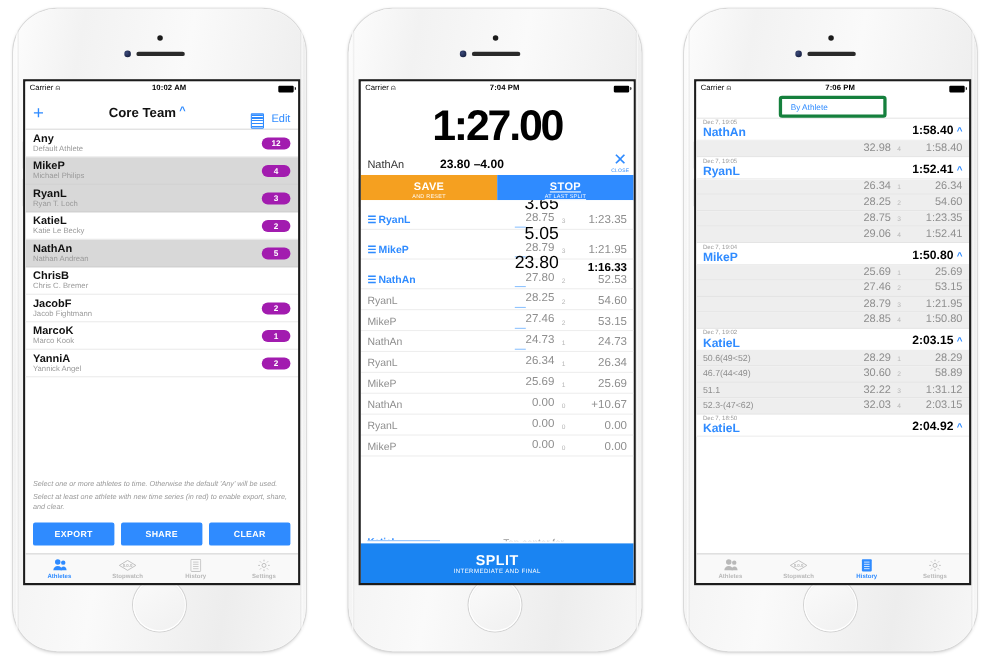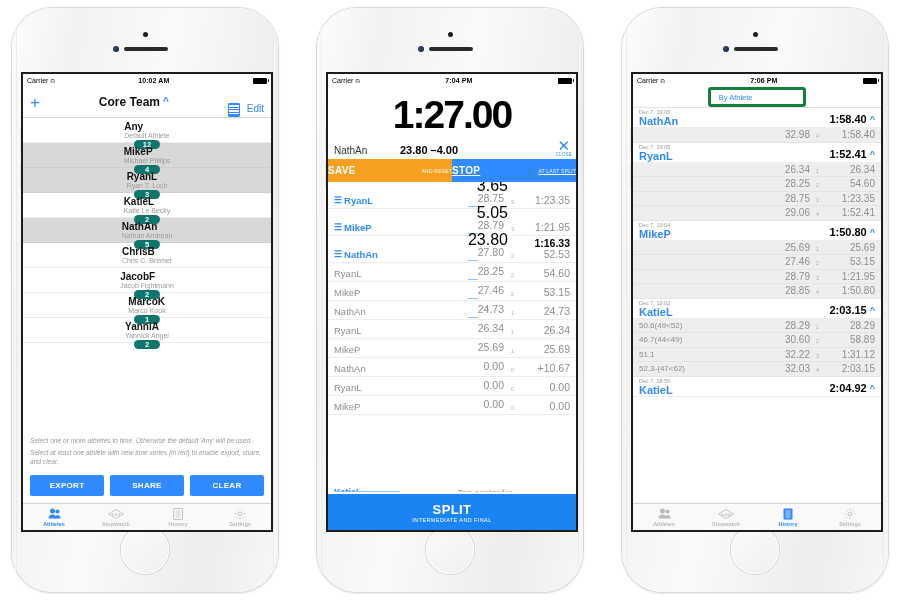--- a/index.html
+++ b/index.html
@@ -45,25 +45,25 @@
   .plus{color:#2f8bff;font-size:17px;line-height:1;font-weight:300;}
   .nav-title{font-size:12px;font-weight:bold;color:#111;display:flex;align-items:center;gap:3px;}
   .caret{color:#2f8bff;font-size:10px;transform:translateY(-1px);}
   .nav-right{display:flex;gap:7px;margin-top:16px;}
   .listicon{width:10px;height:12px;border:1.4px solid #2f8bff;border-radius:1px;
             background:repeating-linear-gradient(#2f8bff 0 1.2px,#fff 1.2px 2.6px);}
   .edit{color:#2f8bff;font-size:10px;}
 
   .athletes{flex:1;overflow:hidden;background:#fff;}
   .arow{display:flex;align-items:center;justify-content:space-between;padding:2.5px 7px;
-        border-bottom:1px solid #ececec;height:25px;box-sizing:border-box;flex-direction:column;}
+        border-bottom:1px solid #ececec;height:25px;box-sizing:border-box;}
   .arow.sel{background:#d8d8d8;border-bottom:1px solid #cfcfcf;}
   .a-name{font-size:10px;font-weight:bold;color:#111;line-height:11px;}
   .a-sub{font-size:7px;color:#9a9a9a;line-height:8px;}
-  .badge{background:#0f766e;color:#fff;border-radius:9px;font-size:7.5px;font-weight:bold;
+  .badge{background:#a21caf;color:#fff;border-radius:9px;font-size:7.5px;font-weight:bold;
          min-width:18px;height:11px;display:flex;align-items:center;justify-content:center;padding:0 4px;}
 
   .hints{padding:5px 7px 3px;background:#fff;}
   .hint{font-size:6.6px;color:#9a9a9a;font-style:italic;line-height:8.5px;margin-bottom:4px;}
   .actions{display:flex;gap:6px;padding:2px 7px 7px;background:#fff;}
   .abtn{flex:1;background:#2f8bff;color:#fff;border-radius:2px;text-align:center;
         font-size:8px;font-weight:bold;padding:6px 0;letter-spacing:.3px;}
 
   
   .tabbar{flex:0 0 26px;display:flex;border-top:1px solid #d4d4d4;background:#f9f9f9;}
@@ -76,21 +76,21 @@
   
   .timer{flex:0 0 54px;display:flex;align-items:center;justify-content:center;background:#fff;}
   .timer-txt{font-size:39px;font-weight:bold;letter-spacing:-2px;color:#000;line-height:1;font-family:"Liberation Sans",sans-serif;}
   .subrow{flex:0 0 18px;display:flex;align-items:center;padding:0 6px;background:#fff;position:relative;}
   .sr-name{font-size:10px;color:#333;width:62px;}
   .sr-val{font-size:11px;font-weight:bold;color:#000;flex:1;text-align:left;padding-left:4px;}
   .closex{position:absolute;right:4px;top:-1px;display:flex;flex-direction:column;align-items:center;color:#2f8bff;}
   .closex .xg{font-size:15px;line-height:12px;font-weight:300;}
   .closex .xl{font-size:4.5px;letter-spacing:.2px;}
   .bigbtns{flex:0 0 23px;display:flex;}
-  .bb{flex:1;display:flex;flex-direction:row;align-items:center;justify-content:space-between;color:#fff;}
+  .bb{flex:1;display:flex;flex-direction:column;align-items:center;justify-content:flex-end;color:#fff;}
   .bb1{background:#f5a020;}
   .bb2{background:#2f8bff;text-decoration:underline;}
   .bb-t{font-size:10px;font-weight:bold;letter-spacing:.3px;line-height:10px;}
   .bb-s{font-size:5px;letter-spacing:.2px;opacity:.95;}
 
   .splits{flex:1;overflow:hidden;background:#fff;}
   .srow{display:flex;align-items:flex-end;border-bottom:1px solid #eee;padding:0 6px;height:19px;box-sizing:border-box;position:relative;}
   .srow.act{height:27px;align-items:flex-end;}
   .s-name{font-size:9.5px;color:#8e8e8e;flex:0 0 66px;padding-bottom:2px;display:flex;align-items:center;gap:2px;}
   .s-name.blue{color:#2f8bff;font-weight:bold;}

